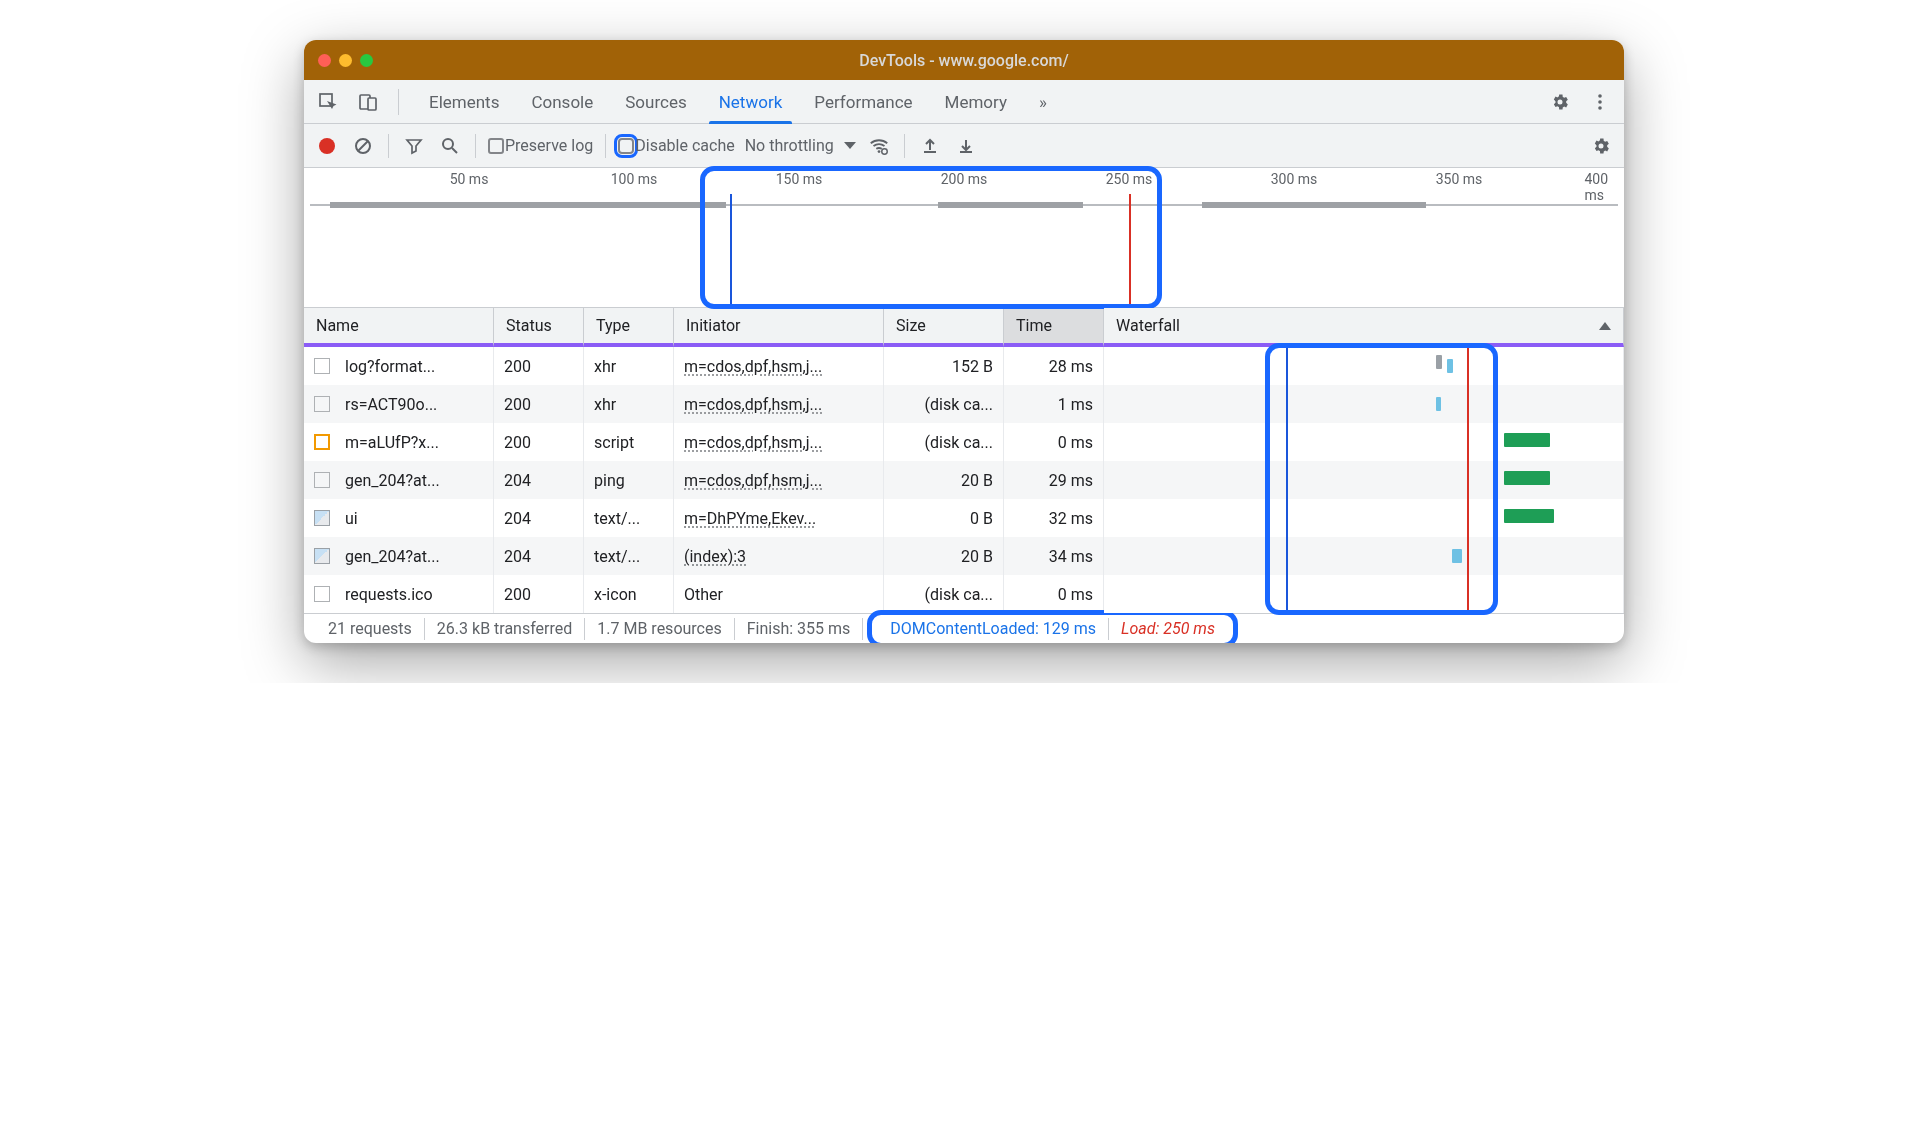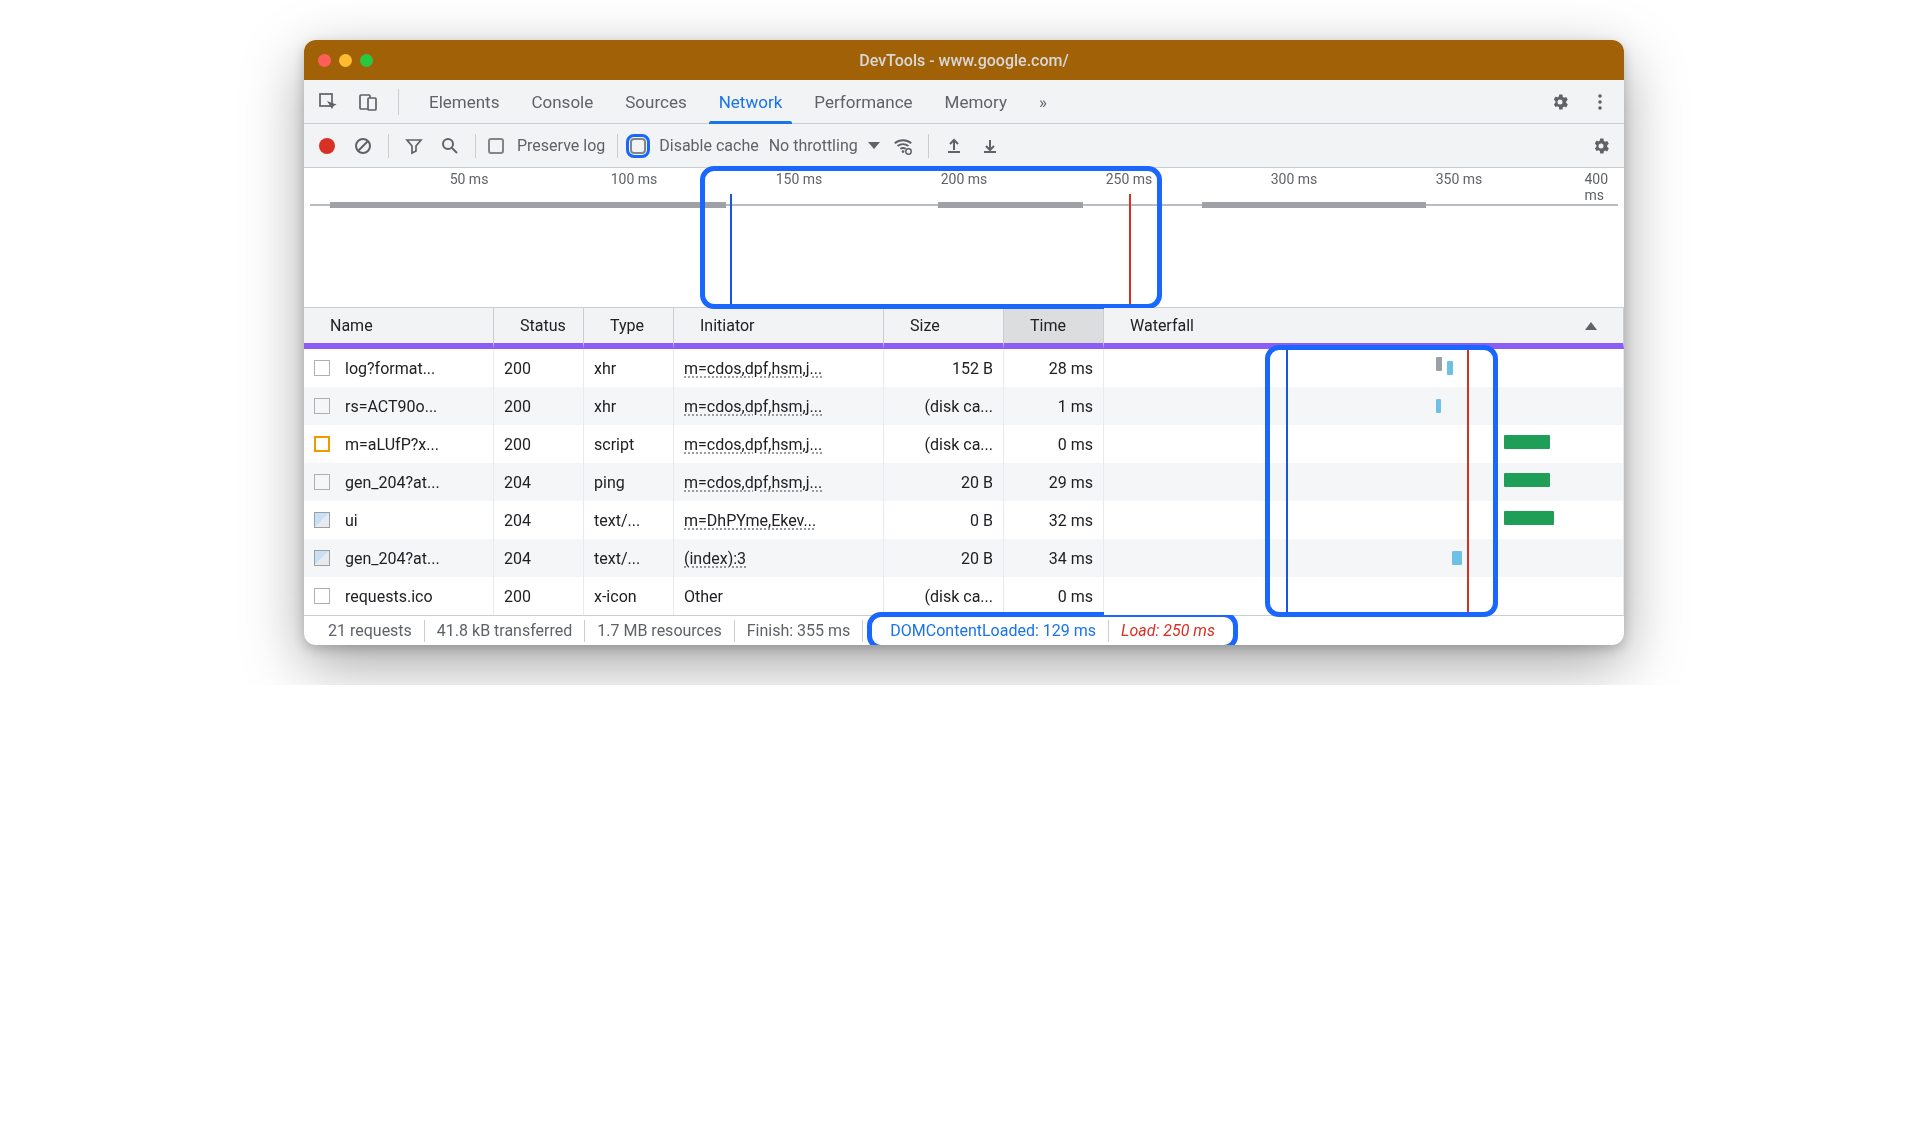--- a/index.html
+++ b/index.html
@@ -55,21 +55,21 @@
   align-items: center;
   background: #f1f3f4;
   border-bottom: 1px solid #cacdd1;
   height: 44px;
   padding: 0 10px;
   gap: 10px;
 }
 .ticon { width: 26px; height: 26px; display: flex; align-items: center; justify-content: center; color: #5f6368; cursor: pointer; }
 .record-dot { width: 16px; height: 16px; border-radius: 50%; background: #d93025; }
 .vline { width: 1px; height: 24px; background: #cacdd1; margin: 0 2px; }
-.chk { display: flex; align-items: center; gap: 13px; color: #5f6368; font-size: 16px; }
+.chk { display: flex; align-items: center; gap: 1px; color: #5f6368; font-size: 16px; }
 .chk .box { width: 16px; height: 16px; border: 2px solid #838589; border-radius: 3px; }
 .chk .box.hl { outline: 3px solid #1967ff; outline-offset: 1px; border-radius: 4px; }
 .throttle { display: flex; align-items: center; gap: 10px; color: #5f6368; font-size: 16px; }
 .caret-down { width: 0; height: 0; border-left: 6px solid transparent; border-right: 6px solid transparent; border-top: 7px solid #5f6368; }
 
 .overview {
   height: 140px;
   border-bottom: 1px solid #cacdd1;
   position: relative;
   background: #fff;
@@ -81,23 +81,23 @@
 .ov-seg { position: absolute; top: 8px; height: 6px; background: #9ea1a5; }
 .ov-vline { position: absolute; top: 0; bottom: 0; width: 2px; }
 .highlight-box { position: absolute; border: 5px solid #1967ff; border-radius: 14px; pointer-events: none; }
 
 .grid {
   display: grid;
   grid-template-columns: 190px 90px 90px 210px 120px 100px 1fr;
 }
 .hdr {
   background: #f1f3f4;
-  border-bottom: 6px solid #8b5cf6;
+  border-bottom: 4px solid #8b5cf6;
   border-right: 1px solid #cacdd1;
-  padding: 8px 26px;
+  padding: 8px 12px;
   font-size: 16px;
   color: #202124;
   display: flex;
   align-items: center;
   justify-content: space-between;
 }
 .hdr.time { background: #dcdddf; }
 .hdr .sort-arrow { width:0;height:0;border-left:6px solid transparent;border-right:6px solid transparent;border-bottom:8px solid #5f6368; }
 
 .row { display: contents; }
@@ -414,21 +414,21 @@
         <div class="wf-vline" style="left:35%;background:#1a56db"></div>
         <div class="wf-vline" style="left:70%;background:#d93025"></div>
         <div class="highlight-box" style="left:31%;right:24%;top:-232px;bottom:-2px"></div>
       </div>
     </div>
   </div>
 
   <div class="statusbar">
     <span class="s-item">21 requests</span>
     <span class="s-div"></span>
-    <span class="s-item">41.8 kB transferred</span>
+    <span class="s-item">26.3 kB transferred</span>
     <span class="s-div"></span>
     <span class="s-item">1.7 MB resources</span>
     <span class="s-div"></span>
     <span class="s-item">Finish: 355 ms</span>
     <span class="s-div"></span>
     <div class="stat-hl">
       <span class="s-item dcl">DOMContentLoaded: 129 ms</span>
       <span class="s-div"></span>
       <span class="s-item load">Load: 250 ms</span>
     </div>

